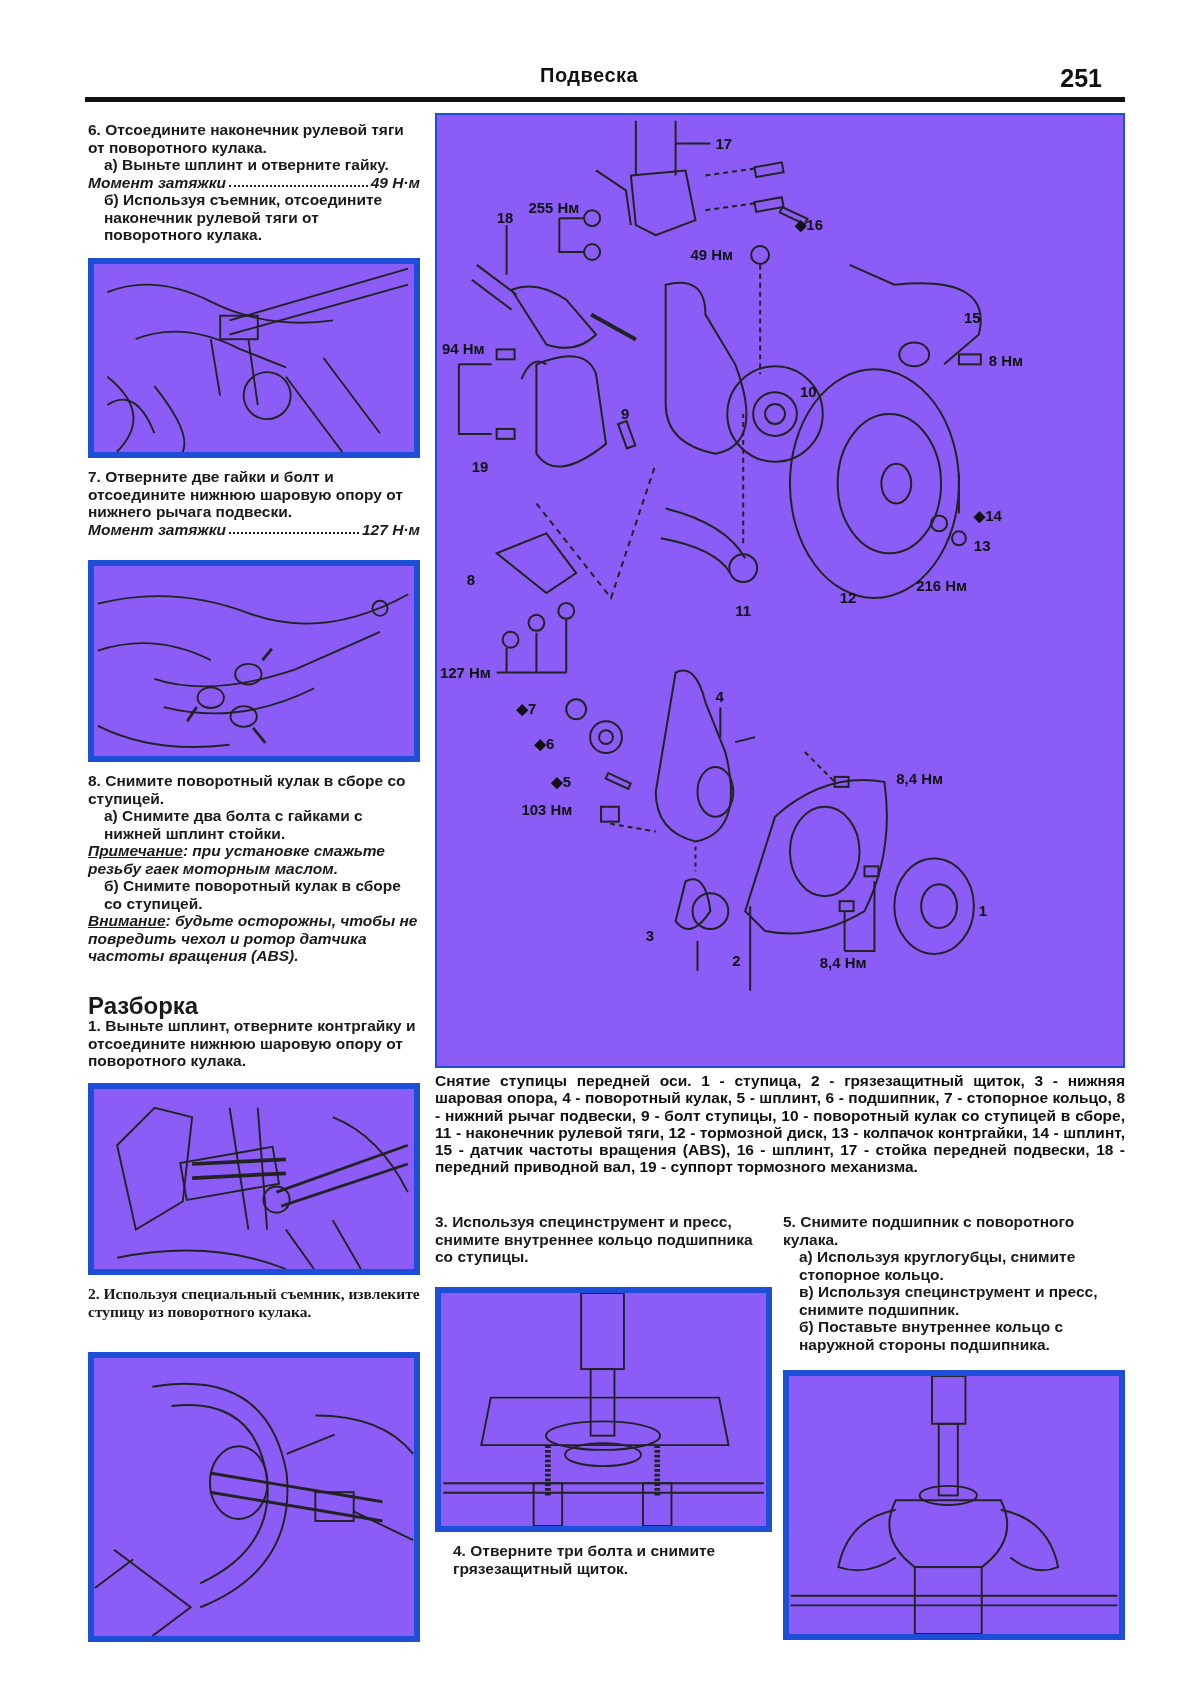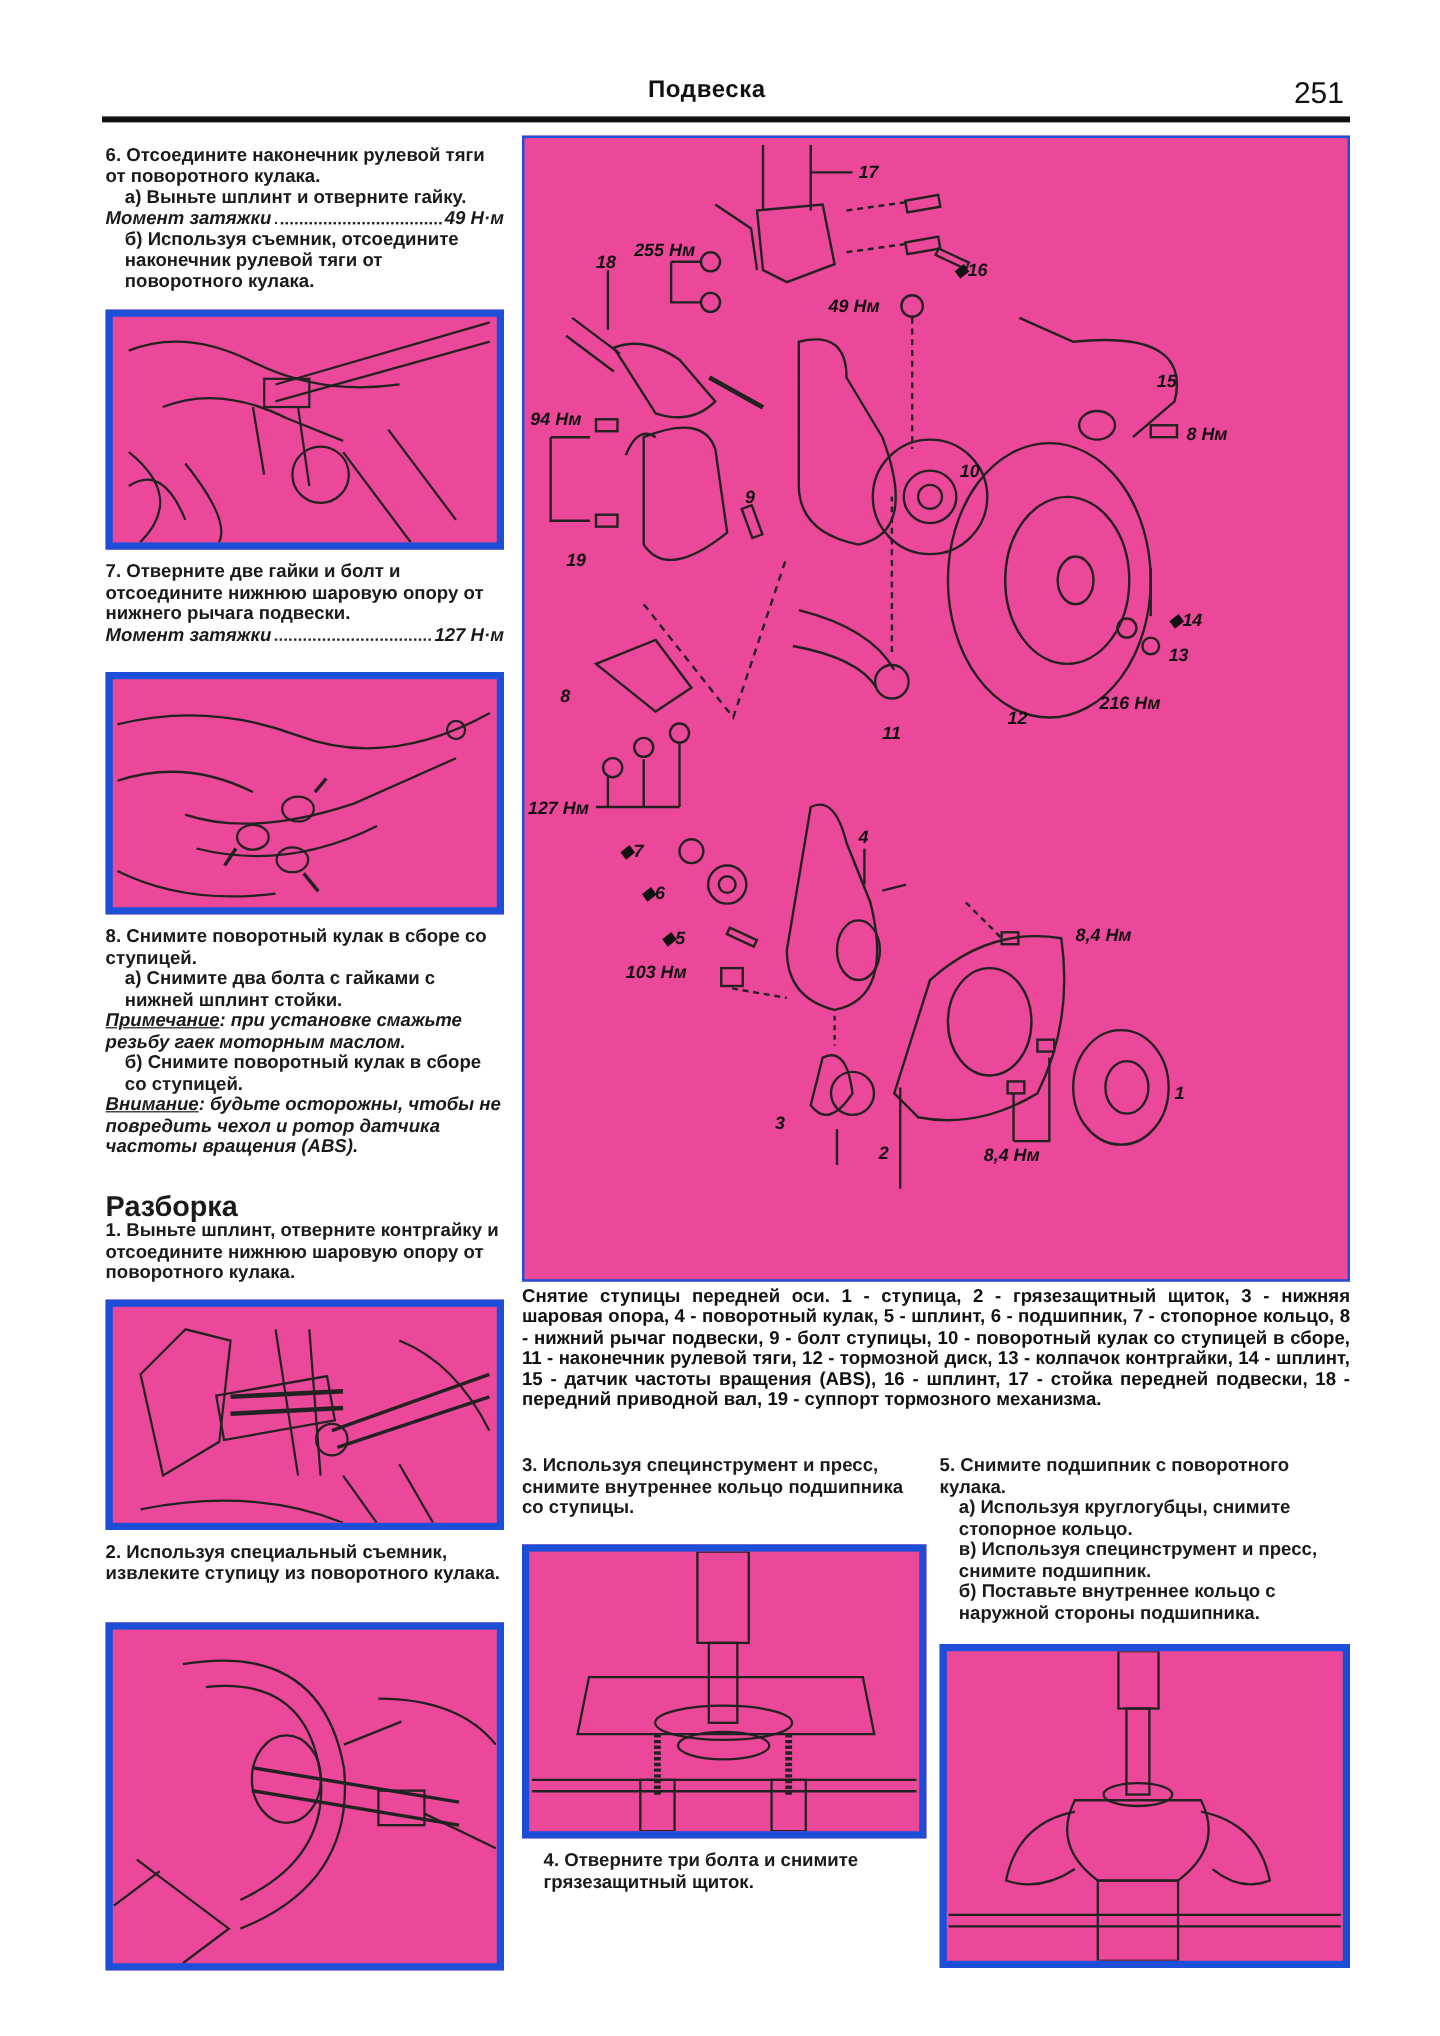--- a/index.html
+++ b/index.html
@@ -1,29 +1,29 @@
 <!DOCTYPE html>
 <html><head>
 <meta charset="utf-8">
 <style>
   * { box-sizing: border-box; margin: 0; padding: 0; }
   html, body { width: 1200px; height: 1697px; background: #fff; overflow: hidden; }
   body { position: relative; font-family: "Liberation Sans", sans-serif; color: #111; }
   .header { position: absolute; left: 85px; top: 62px; width: 1040px; height: 40px; border-bottom: 5px solid #111; }
   .header .title { position: absolute; left: 455px; top: 2px; font-size: 20px; font-weight: bold; letter-spacing: 0.5px; }
-  .header .pagenum { position: absolute; right: 5px; top: 2px; font-size: 25px; font-weight: normal; }
+  .header .pagenum { position: absolute; right: 23px; top: 2px; font-size: 25px; font-weight: bold; }
   .txt { position: absolute; font-size: 15.5px; line-height: 17.5px; font-weight: bold; color: #1a1a1a; }
   .txt p { margin: 0; }
   .txt .ind { padding-left: 16px; }
   .torque { display: flex; font-style: italic; font-weight: bold; }
   .torque .dots { flex: 1; border-bottom: 2px dotted #222; margin: 0 3px 4px 3px; }
   .note-label { text-decoration: underline; font-style: italic; }
   .it { font-style: italic; }
   .h2 { font-size: 24px; font-weight: bold; line-height: 22px; }
-  .fig { position: absolute; border: 6px solid #1d4ed8; background: #ec4899; overflow: hidden; font-style: italic; }
+  .fig { position: absolute; border: 6px solid #1d4ed8; background: #8b5cf6; overflow: hidden; }
   .fig svg { width: 100%; height: 100%; display: block; }
   .caption { position: absolute; left: 435px; top: 1072px; width: 690px; font-size: 15.5px; line-height: 17.3px; font-weight: bold; text-align: justify; }
   .lbl { font-family: "Liberation Sans", sans-serif; font-weight: bold; font-size: 15px; fill: #111; }
 </style>
 </head>
 <body>
 
 <div class="header">
   <span class="title">Подвеска</span>
   <span class="pagenum">251</span>
@@ -97,21 +97,21 @@
     <rect x="90" y="70" width="100" height="40" transform="rotate(-10 140 90)"></rect>
     <path d="M100 80 L200 75 M100 95 L200 90" stroke-width="4"></path>
     <path d="M140 20 L160 150 M170 20 L180 150"></path>
     <path d="M190 110 L330 60 M195 125 L330 80" stroke-width="3"></path>
     <circle cx="190" cy="118" r="14"></circle>
     <path d="M200 150 L230 192 M250 140 L280 192 M20 180 Q120 160 200 192"></path>
     <path d="M250 30 Q300 50 330 110"></path>
   </svg>
 </div>
 
-<div class="txt" style="left:88px; top:1285px; width:332px;">
+<div class="txt" style="left:88px; top:1285px; width:332px;font-family:Liberation Serif, serif;">
   <p>2. Используя специальный съемник, извлеките ступицу из поворотного кулака.</p>
 </div>
 
 <div class="fig" style="left:88px; top:1352px; width:332px; height:290px;">
   <svg viewBox="0 0 332 290" fill="none" stroke="#222" stroke-width="2">
     <path d="M60 30 Q180 10 200 120 Q210 220 110 260"></path>
     <path d="M80 50 Q170 40 180 130 Q185 200 110 235"></path>
     <ellipse cx="150" cy="130" rx="30" ry="38"></ellipse>
     <path d="M120 120 L300 150 M120 140 L300 170" stroke-width="3"></path>
     <rect x="230" y="140" width="40" height="30"></rect>

